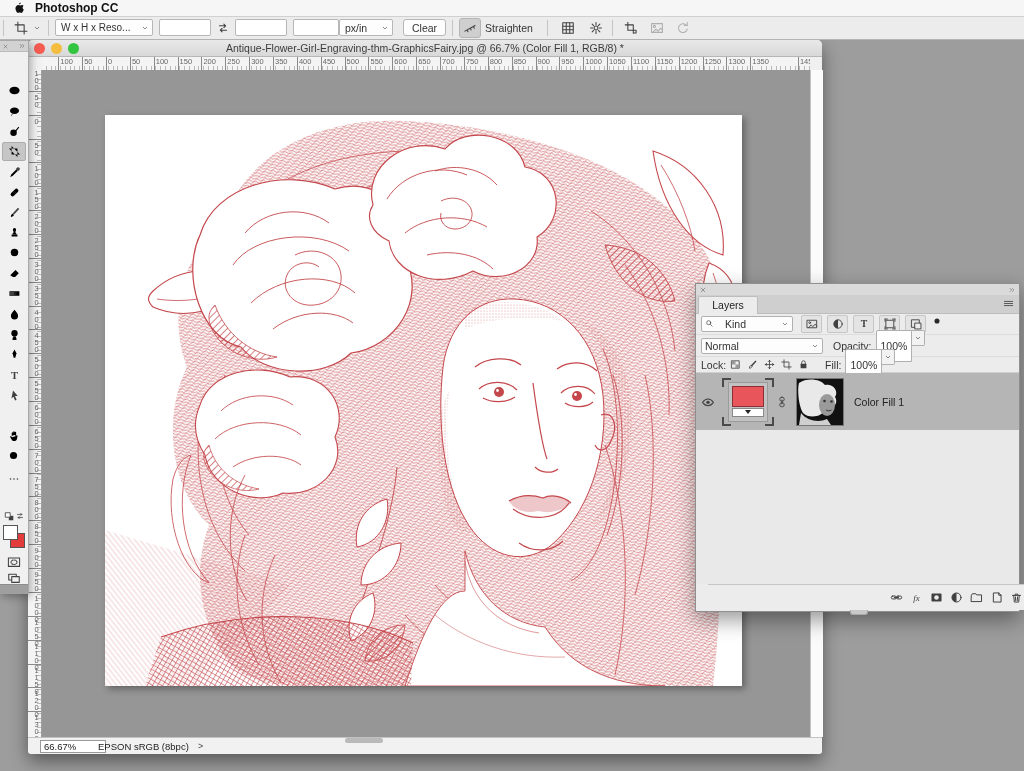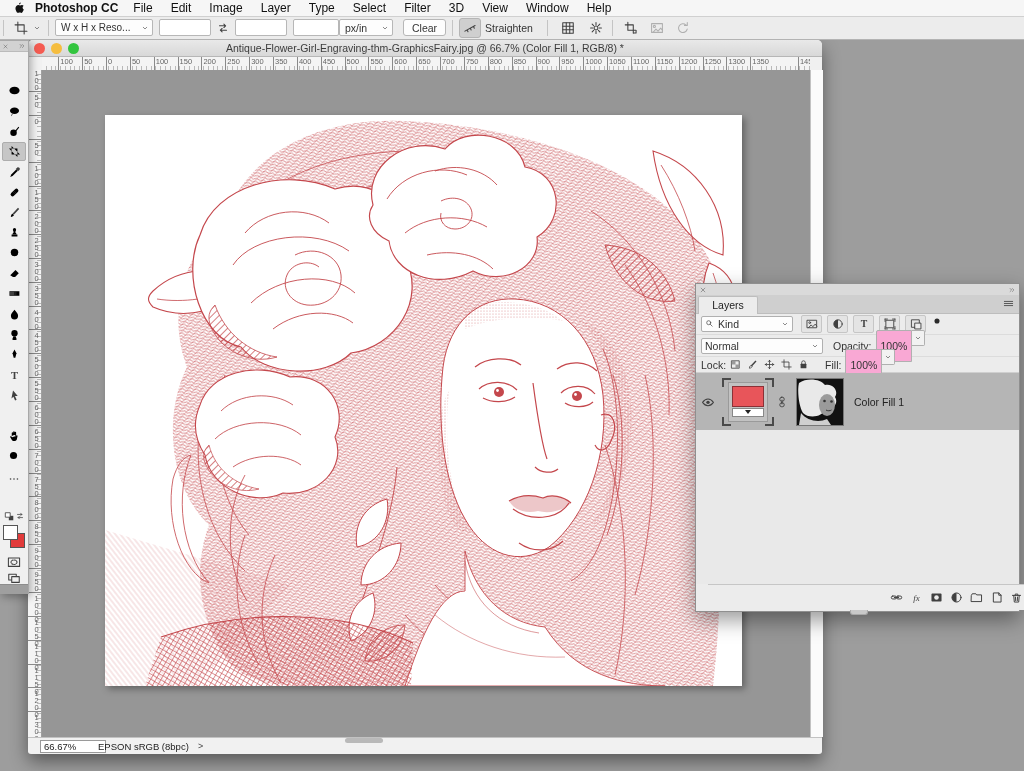--- a/index.html
+++ b/index.html
@@ -89,21 +89,21 @@
              align-items:center;justify-content:space-between;padding:0 4px;box-sizing:border-box}
   #lp-tabrow{left:0;top:11px;width:100%;height:18px;background:#cfcfcf;border-bottom:1px solid #bdbdbd}
   #lp-tab{left:2px;top:1px;width:58px;height:17px;background:#ececec;border:1px solid #bdbdbd;
           border-bottom:none;font-size:10.5px;color:#222;text-align:center;line-height:17px;
           border-radius:2px 2px 0 0}
   #lp-menu{right:5px;top:3px;position:absolute}
   .lp-row{left:0;width:100%;display:flex;align-items:center;font-size:10.5px;color:#333;
           border-bottom:1px solid #dcdcdc;box-sizing:border-box;padding:0 5px;gap:4px}
   .lp-select{height:16px;background:#fdfdfd;border:1px solid #b0b0b0;border-radius:2px;
              display:flex;align-items:center;padding:0 3px;gap:3px;box-sizing:border-box}
-  .lp-valbox{height:32px;background:#f9a8d4;border:1px solid #b0b0b0;border-radius:2px 0 0 2px;
+  .lp-valbox{height:32px;background:#ffffff;border:1px solid #b0b0b0;border-radius:2px 0 0 2px;
              display:flex;align-items:center;padding:0 4px;box-sizing:border-box}
   .lp-valdrop{height:16px;width:13px;background:#f2f2f2;border:1px solid #b0b0b0;border-left:none;
               border-radius:0 2px 2px 0;display:flex;align-items:center;justify-content:center;box-sizing:border-box}
   .fbtn{width:19px;height:16px;border:1px solid #c6c6c6;border-radius:2px;background:#e4e4e4;
         display:flex;align-items:center;justify-content:center}
   #layer-row{left:0;top:89px;width:100%;height:57px;background:#b5b5b5;display:flex;
              align-items:center;border-bottom:1px solid #a5a5a5}
   #eye-cell{width:24px;display:flex;justify-content:center}
   #fill-thumb-wrap{width:56px;height:52px;position:relative;display:flex;align-items:center;justify-content:center}
   .corner{position:absolute;width:7px;height:7px;border:0 solid #4a4a4a}
@@ -126,33 +126,20 @@
 </head>
 <body>
 
 <div id="menubar" class="abs">
   <span id="apple-logo" class="ic">
     <svg width="13" height="14" viewBox="0 0 16 16">
         <path fill="#111" stroke="none" d="M10.8 1.2c.15 1.1-.85 2.4-2.1 2.4-.25-1.2 1-2.4 2.1-2.4zM13.6 11.6c-.45 1.2-1.05 2.4-2 2.4-.8 0-1.1-.5-2.2-.5s-1.35.5-2.2.5c-.95 0-1.7-1.3-2.2-2.5C4 9.3 3.9 6.7 5.4 5.4c.65-.6 1.55-1 2.4-1 .9 0 1.45.5 2.2.5.7 0 1.2-.5 2.2-.5.65 0 1.55.35 2.1.95-1.85 1.15-1.55 3.9.3 4.75z"></path>
       </svg>
   </span>
   <span id="app-name">Photoshop CC</span>
-  <span id="menu-items" style="display:flex">
-      <span class="menu-item">File</span>
-      <span class="menu-item">Edit</span>
-      <span class="menu-item">Image</span>
-      <span class="menu-item">Layer</span>
-      <span class="menu-item">Type</span>
-      <span class="menu-item">Select</span>
-      <span class="menu-item">Filter</span>
-      <span class="menu-item">3D</span>
-      <span class="menu-item">View</span>
-      <span class="menu-item">Window</span>
-      <span class="menu-item">Help</span>
-    </span>
 </div>
 
 <div id="optionsbar" class="abs">
   <div class="opt-sep" style="margin-left:3px"></div>
   <span class="ic" style="width:22px;height:18px">
       <svg width="14" height="14" viewBox="0 0 16 16">
         <path d="M4.4 1.2v10.4h10.4M1.2 4.4h10.4v10.4"></path>
       </svg>
     </span>
   <span class="ic" style="width:10px">
@@ -641,21 +628,21 @@
     <div id="lp-tab" class="abs">Layers</div>
     <span id="lp-menu" class="ic">
         <svg width="11" height="11" viewBox="0 0 16 16">
           <path d="M2 5h12M2 8h12M2 11h12"></path>
         </svg>
       </span>
   </div>
 
   <div class="lp-row abs" style="top:29px;height:22px">
     <div class="lp-select" style="width:92px;justify-content:space-between">
-      <span style="display:flex;align-items:center;gap:4px">
+      <span style="display:flex;align-items:center;gap:11px">
         <span class="ic">
             <svg width="9" height="9" viewBox="0 0 16 16">
               <circle cx="6.6" cy="6.6" r="3.6"></circle>
               <path d="M9.3 9.3l3.5 3.5"></path>
             </svg>
           </span>
         <span>Kind</span>
       </span>
       <span class="ic">
           <svg width="8" height="8" viewBox="0 0 16 16">

